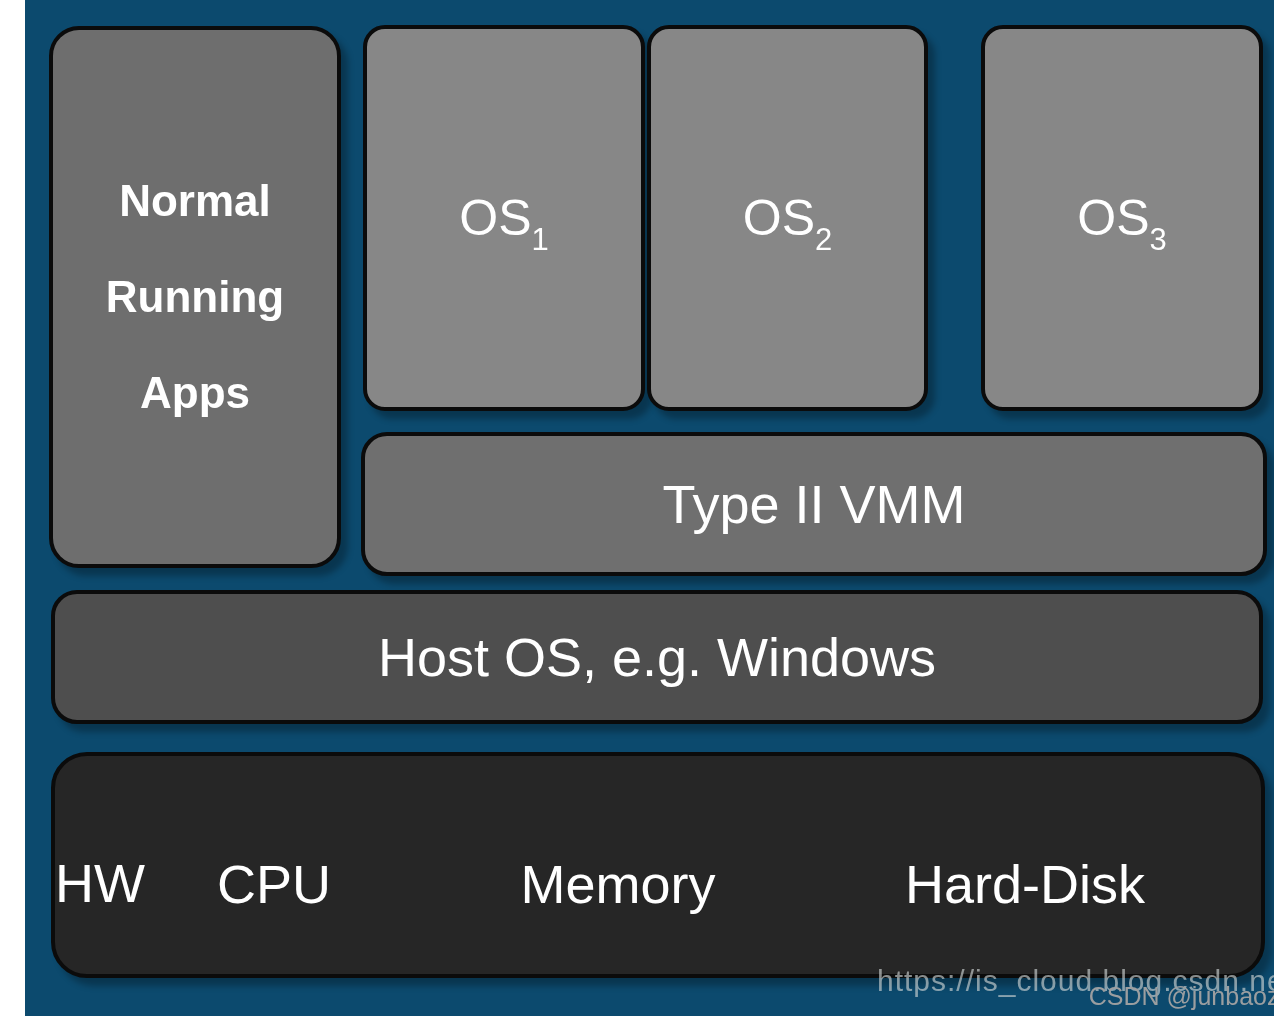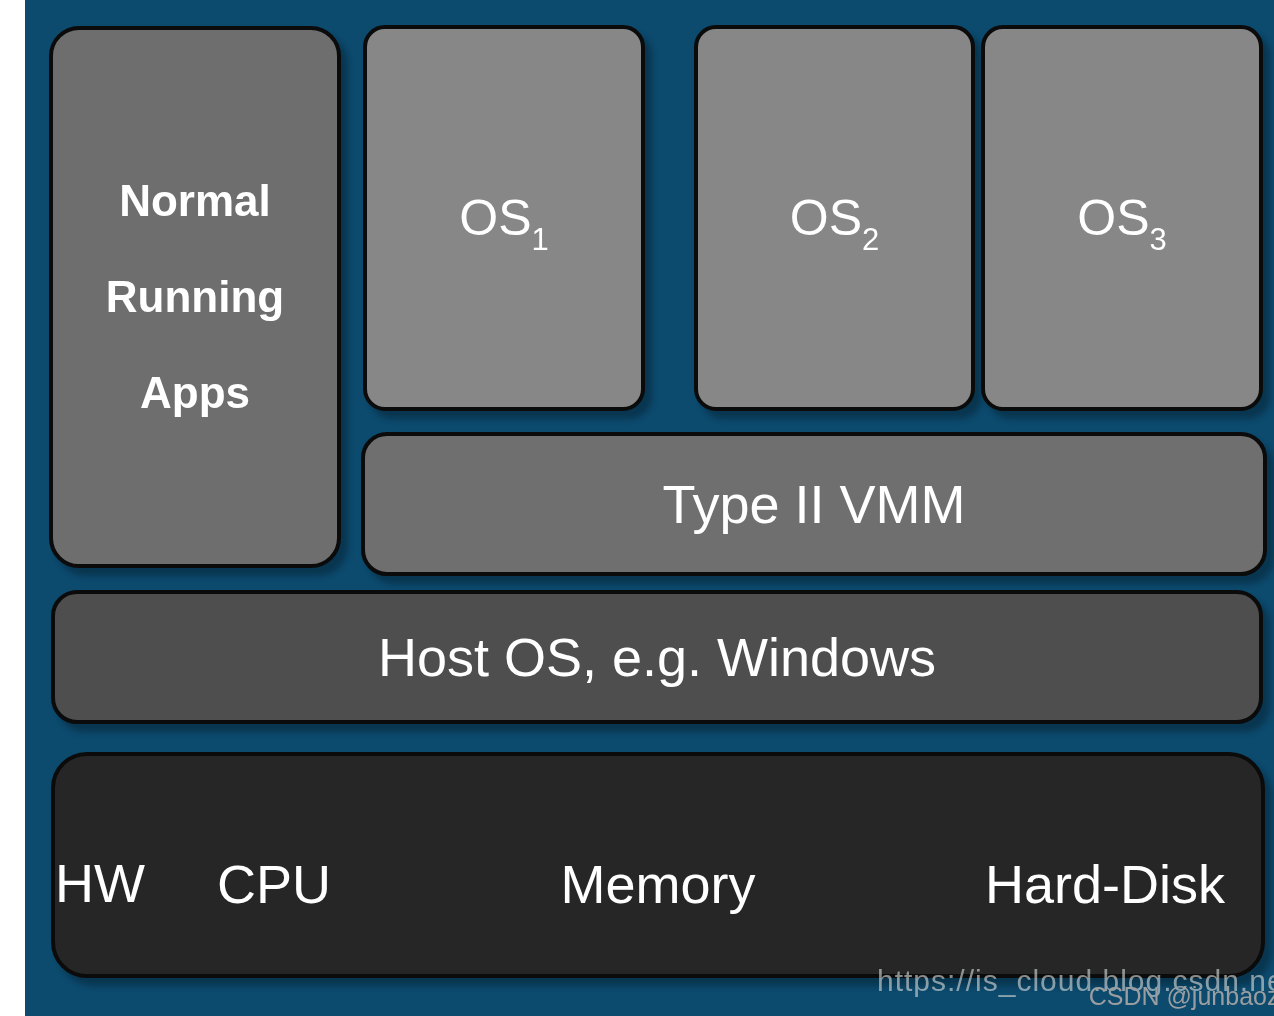--- a/index.html
+++ b/index.html
@@ -40,21 +40,21 @@
   }
   
   .os-box {
     top: 25px;
     width: 282px; height: 386px;
     background: #878787;
     border-radius: 22px;
     font-size: 50px;
   }
   .os-box-1 { left: 338px; }
-  .os-box-2 { left: 669px; width: 281px; }
+  .os-box-2 { left: 622px; width: 281px; }
   .os-box-3 { left: 956px; }
   .os-sub {
     font-size: 31px;
     position: relative;
     top: 4px;
     line-height: 0;
   }
   
   .vmm-box {
     left: 336px; top: 432px;
@@ -82,21 +82,21 @@
   }
   .hw-title {
     margin-top: 36px;
     font-size: 54px;
     line-height: 54px;
   }
   .hw-row {
     box-sizing: border-box;
     width: 100%;
     margin-top: 38px;
-    padding: 0 36px 0 72px;
+    padding: 0 116px 0 72px;
     display: flex;
     justify-content: space-between;
     font-size: 54px;
     line-height: 54px;
   }
   
   .wm-url {
     position: absolute;
     left: 852px; top: 964px;
     font-size: 30px;

